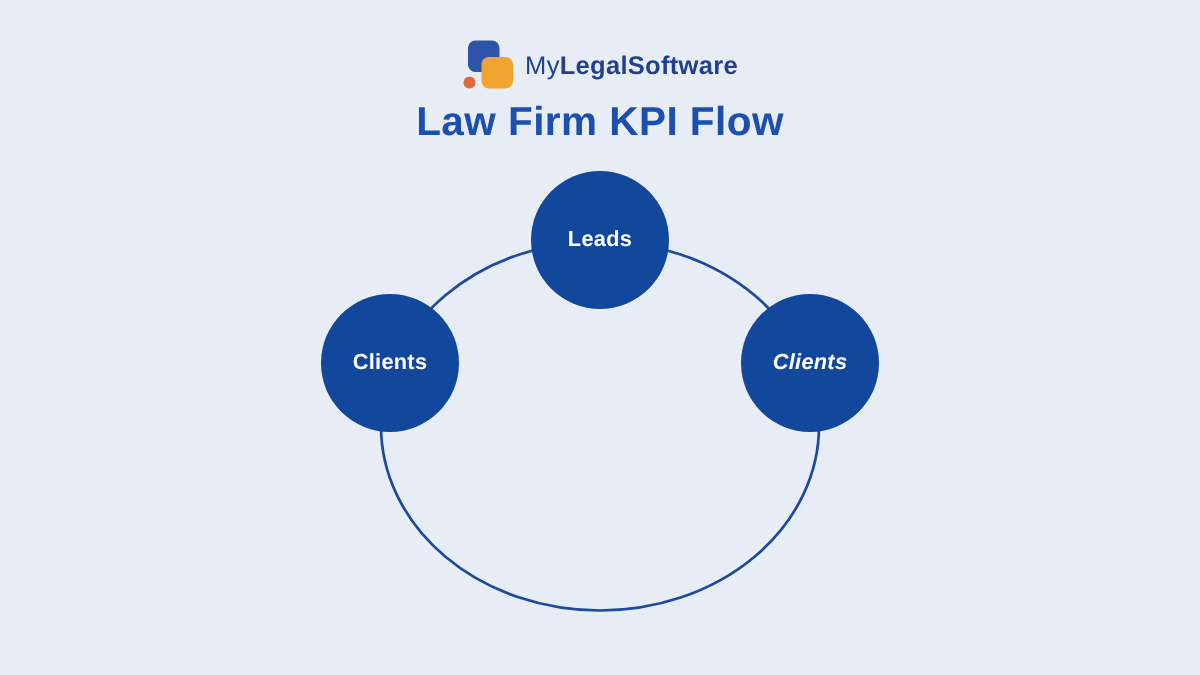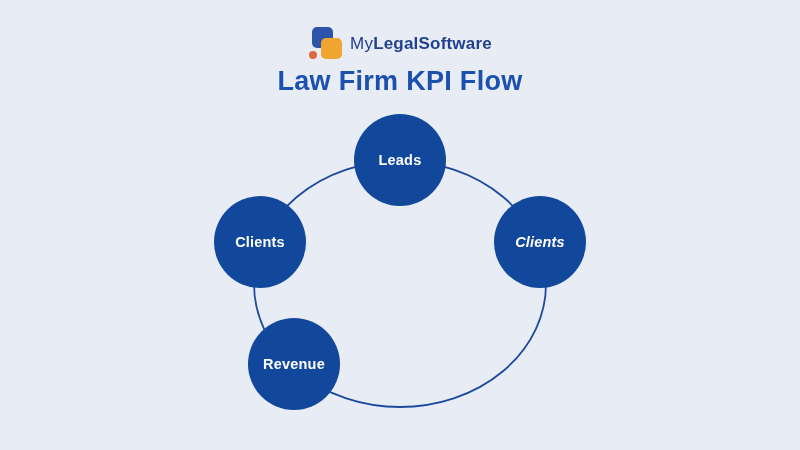--- a/index.html
+++ b/index.html
@@ -127,22 +127,19 @@
 
     <div class="node node-leads">
       <span class="node-label">Leads</span>
     </div>
 
     <div class="node node-clients">
       <span class="node-label">Clients</span>
     </div>
 
 
-    <div class="node node-revenue">
-      <span class="node-label">Revenue</span>
-    </div>
 
     <div class="node node-growth">
       <span class="node-label">Clients</span>
     </div>
 
   </div>
 </div>
 
 </body></html>

